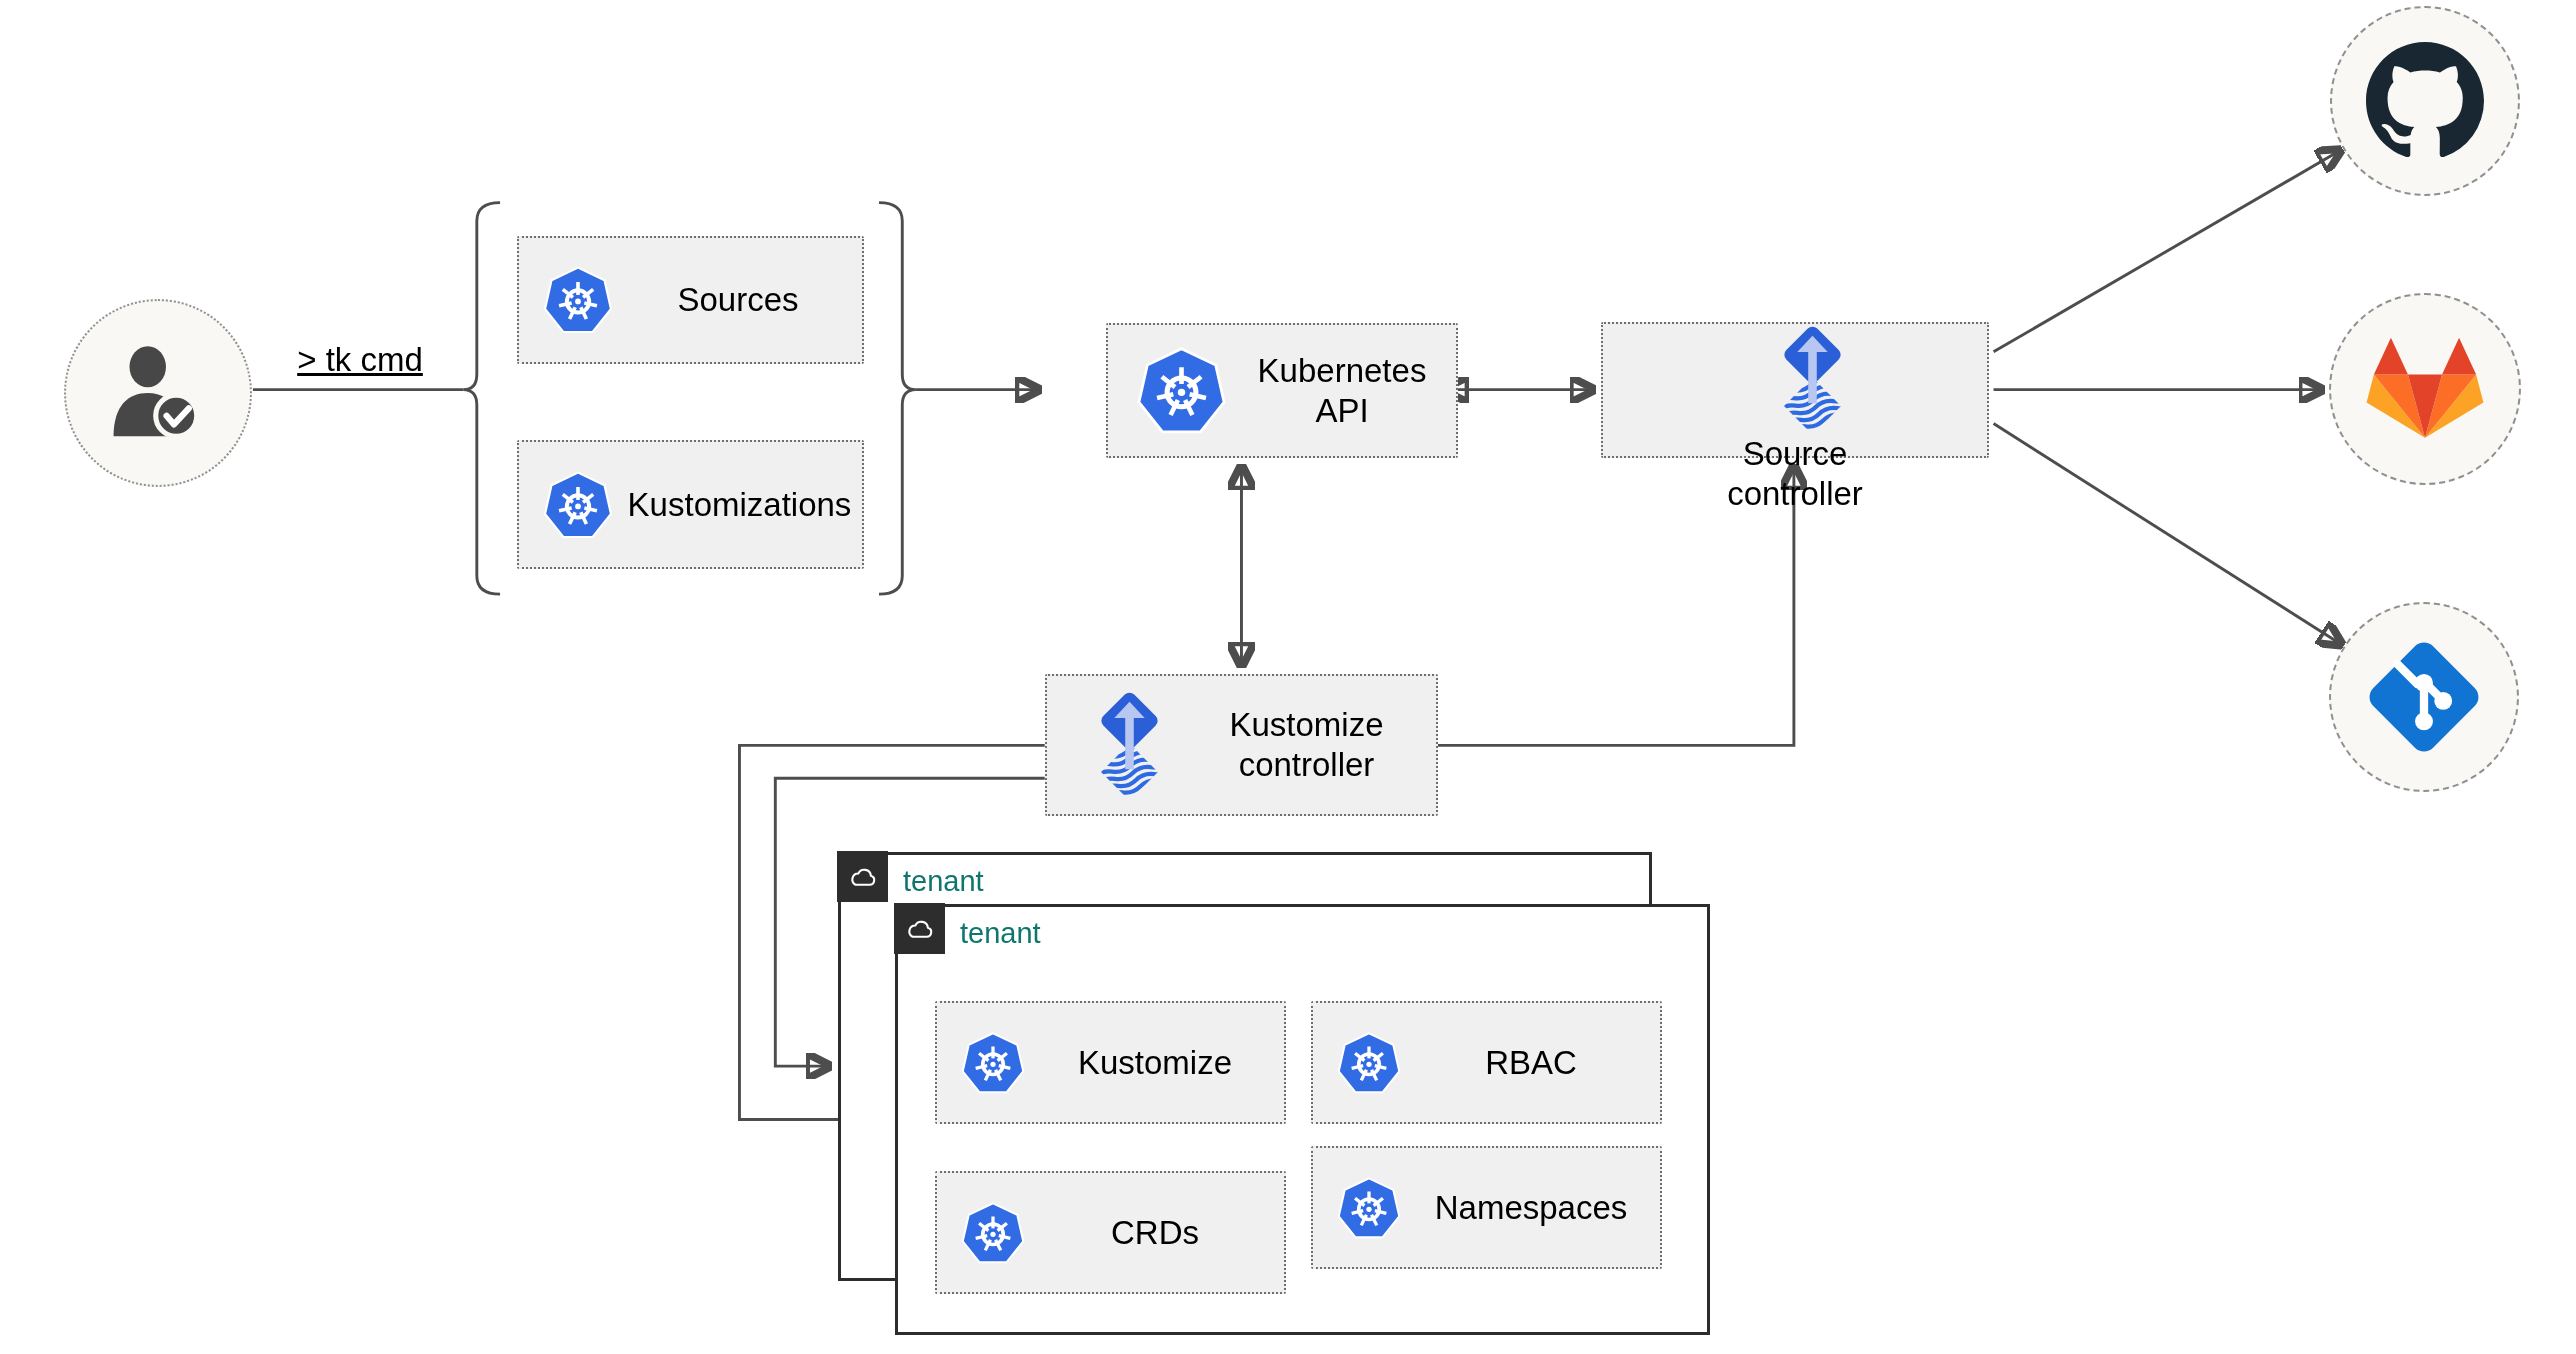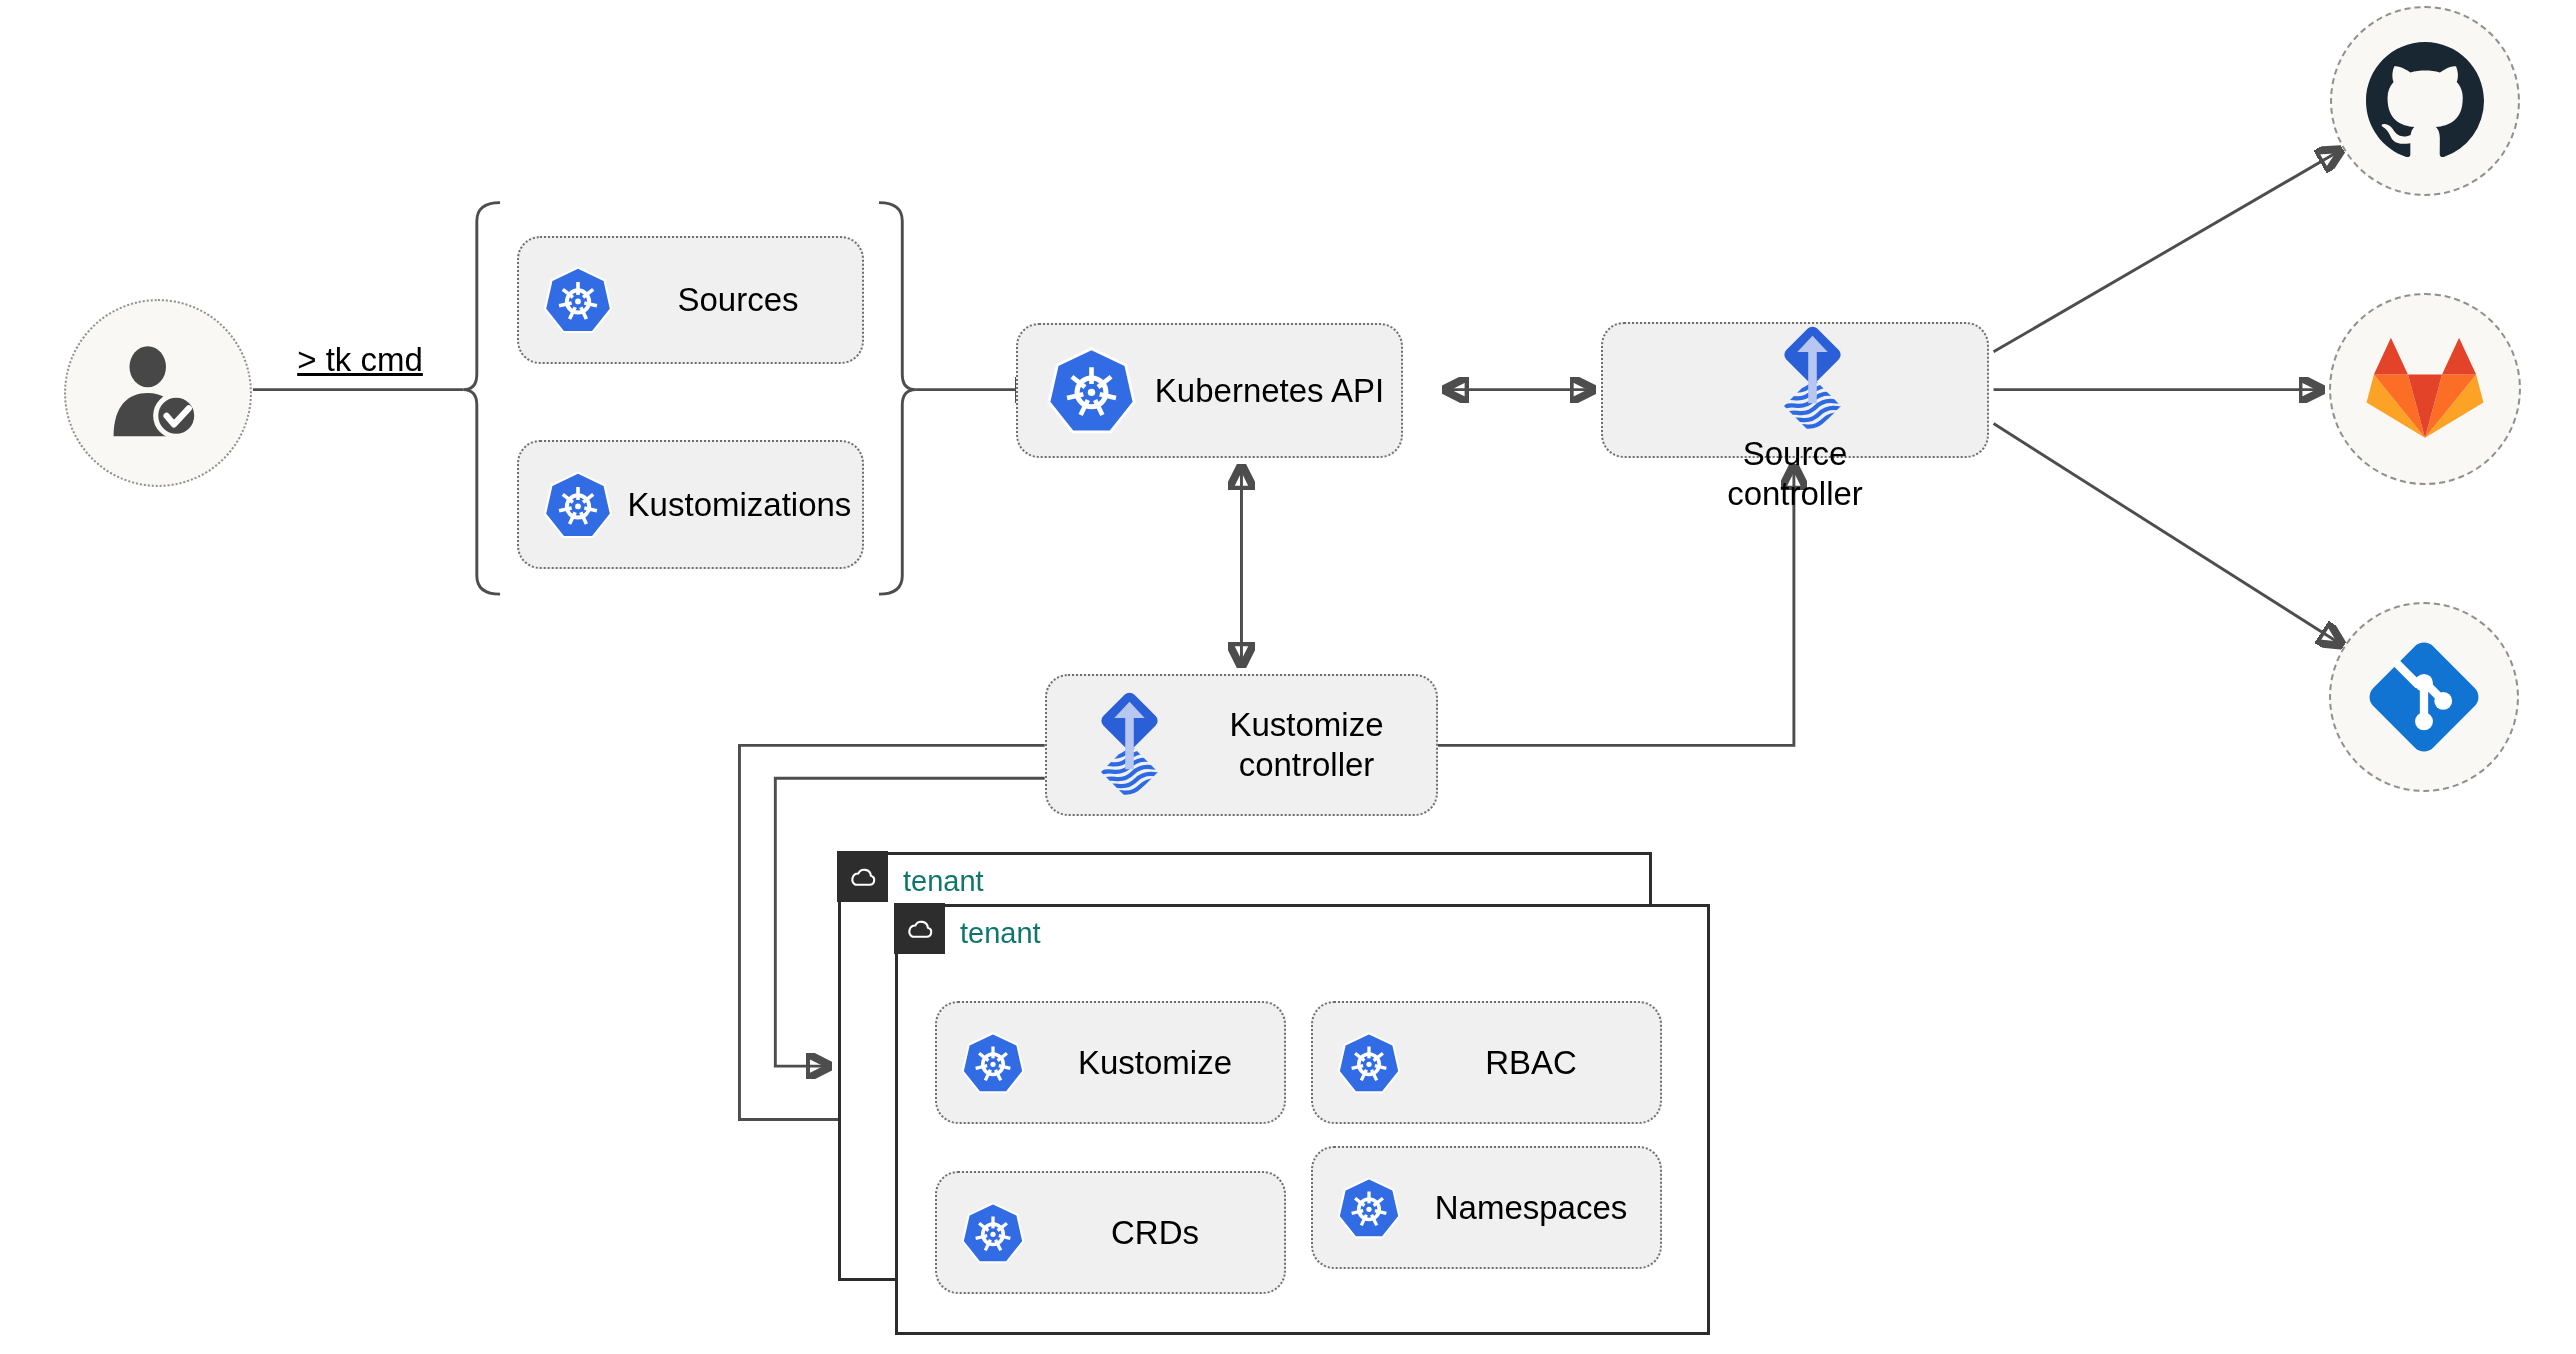--- a/index.html
+++ b/index.html
@@ -9,21 +9,21 @@
   }
   
   .overlay{position:absolute;left:0;top:0;z-index:1;}
   .overlay path{stroke:var(--line,#4d4d4d);stroke-width:3;fill:none;}
 
   
   .dnode{
     position:absolute;box-sizing:border-box;z-index:2;
     background:var(--box-fill,#f0f0f0);
     border:2.9px dotted var(--box-border,#6e6e6e);
-    border-radius:23px;
+    border-radius:2px;
     display:flex;align-items:center;
   }
   .dnode .icon{flex:0 0 auto;display:flex;align-items:center;}
   .dnode .lbl{
     flex:1 1 auto;text-align:center;color:var(--text,#000);
     font-size:33px;line-height:1.2;padding:0 13.6px;
   }
   .lbl-narrow{max-width:223px;margin:0 auto;}
 
   
@@ -170,21 +170,21 @@
   </div>
   <div class="dnode" style="left:517px;top:440px;width:347px;height:129px;">
     <span class="icon" style="margin-left:23px;">
       <svg width="72" height="72" viewBox="0 0 100 100">
           <use href="#sym-k8s"></use>
         </svg>
     </span>
     <span class="lbl">Kustomizations</span>
   </div>
 
-  <div class="dnode" style="left:1016px;top:323px;width:387px;height:135px;">
+  <div class="dnode" style="left:1106px;top:323px;width:352px;height:135px;">
     <span class="icon" style="margin-left:27px;">
       <svg width="93" height="93" viewBox="0 0 100 100">
           <use href="#sym-k8s"></use>
         </svg>
     </span>
     <span class="lbl">Kubernetes API</span>
   </div>
 
   <div class="dnode" style="left:1601px;top:322px;width:388px;height:136px;flex-direction:column;">
     <span class="icon" style="margin-left:35px;">

